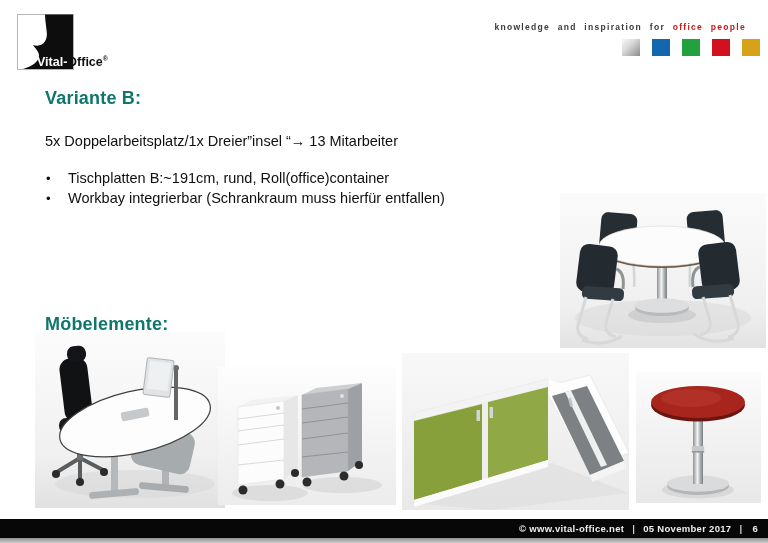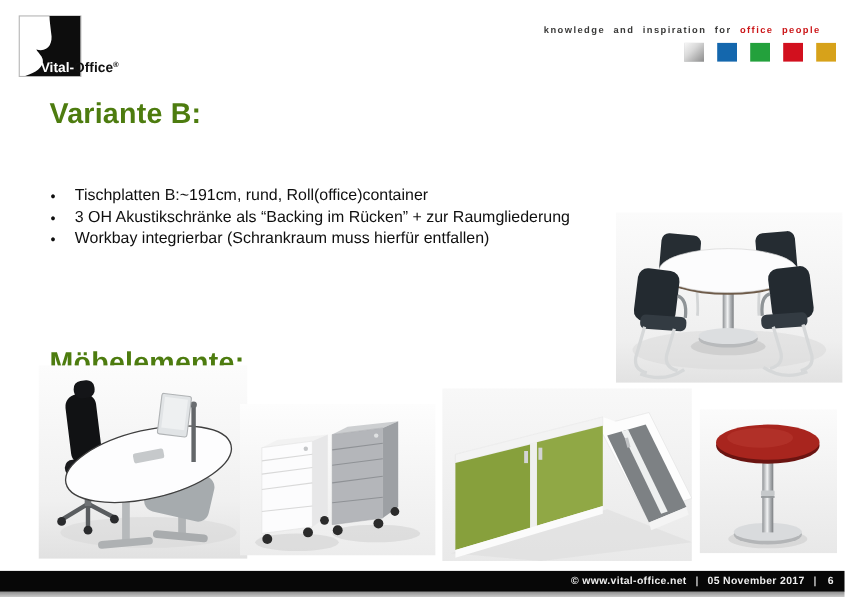--- a/index.html
+++ b/index.html
@@ -15,22 +15,22 @@
     font-size:8.5px; font-weight:bold; letter-spacing:1.3px; word-spacing:4px;
     color:#3a3a39; white-space:nowrap;
   }
   .brand-tagline .red { color:#cb1517; }
   .brand-squares { position:absolute; top:39px; right:8px; display:flex; gap:12px; }
   .brand-squares .sq { width:18px; height:17px; }
   .sq-metal { background-image:linear-gradient(135deg,#f7f7f7 0%,#d9d9d9 40%,#8c8c8c 100%); }
 
   
   .h-title {
-    position:absolute; left:45px; margin:0; font-size:26px; font-weight:bold;
-    color:#4d7c0f; letter-spacing:0.2px;text-align:right;
+    position:absolute; left:45px; margin:0; font-size:18px; font-weight:bold;
+    color:#0f766e; letter-spacing:0.2px;text-align:right;
   }
   #title1 { top:88px; }
   #title2 { top:286px;margin-top:28px; }
   .intro { position:absolute; left:45px; top:133px; font-size:14.5px; color:#0f0f0f; }
   .bullets { position:absolute; left:45px; top:169px; width:540px; margin:0; padding:0; list-style:none; }
   .bullets li {
     position:relative; padding-left:23px; font-size:14.5px; line-height:19.5px; color:#0f0f0f;
   }
   .bullets li::before { content:"•"; position:absolute; left:1px; top:0; font-size:13px; }
 
@@ -76,23 +76,23 @@
   </div>
   <div class="brand-squares">
     <span class="sq sq-metal" style="background-color: rgb(185, 187, 189);"></span>
     <span class="sq" style="background-color: rgb(20, 103, 173);"></span>
     <span class="sq" style="background-color: rgb(35, 161, 60);"></span>
     <span class="sq" style="background-color: rgb(210, 16, 30);"></span>
     <span class="sq" style="background-color: rgb(215, 162, 26);"></span>
   </div>
 
   <h1 id="title1" class="h-title">Variante B:</h1>
+  <div class="intro">5x Doppelarbeitsplatz/1x Dreier”insel “→ 13 Mitarbeiter</div>
   <ul class="bullets">
     <li>Tischplatten B:~191cm, rund, Roll(office)container</li>
-    <li>3 OH Akustikschränke als “Backing im Rücken” + zur Raumgliederung</li>
     <li>Workbay integrierbar (Schrankraum muss hierfür entfallen)</li>
   </ul>
   <h2 id="title2" class="h-title">Möbelemente:</h2>
 
   <div id="img-meeting" class="render">
     <svg viewBox="0 0 206 155">
       <defs>
         <linearGradient id="mbg" x1="0" y1="0" x2="0" y2="1">
           <stop offset="0" stop-color="#fbfbfb"></stop>
             <stop offset="0.75" stop-color="#efefef"></stop>

